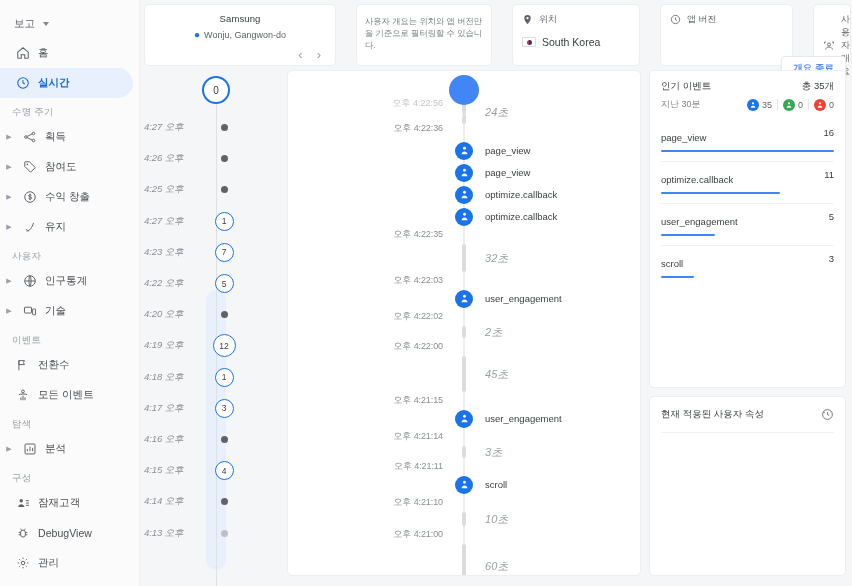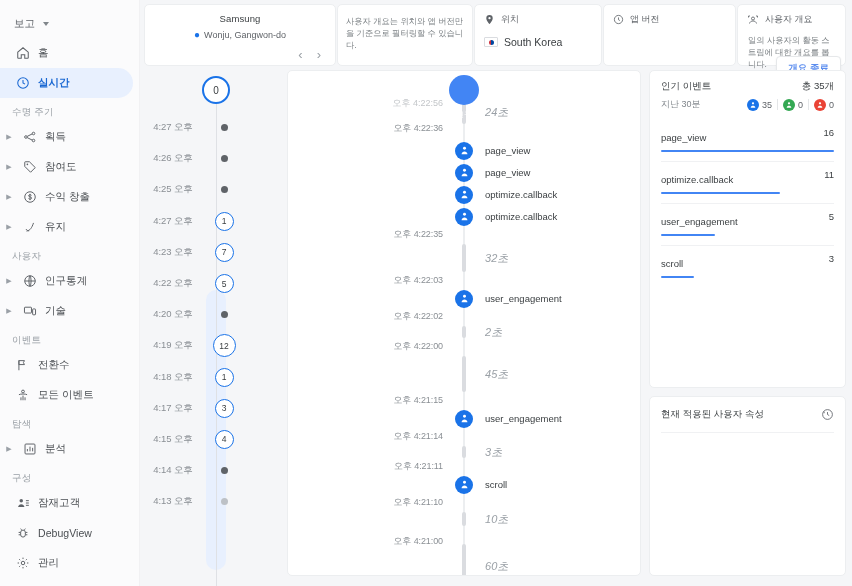--- a/index.html
+++ b/index.html
@@ -62,21 +62,21 @@
   }
 
   
   .main {
     flex: 1; height: 586px; background: #f5f6f8;
     position: relative; overflow: hidden;
   }
 
   
   .cards-row {
-    display: flex; gap: 1px; padding: 4px 6px 6px 4px; height: 70px;
+    display: flex; gap: 20px; padding: 4px 6px 6px 4px; height: 70px;
   }
   .card {
     background: #fff; border: 1px solid #eceef0; border-radius: 5px;
     position: relative; height: 62px;
   }
   .card.user-card { flex: 0 0 192px; }
   .card.desc-card { flex: 0 0 136px; }
   .card.loc-card  { flex: 0 0 128px; }
   .card.ver-card  { flex: 0 0 133px; }
   .card.ov-card   { flex: 1 1 auto; }
@@ -143,22 +143,22 @@
   }
   .tl-line {
     position: absolute; left: 71.5px; top: 34px; width: 1.5px; height: 500px;
     background: #dfe1e5; z-index: 1;
   }
   .tl-rows { position: absolute; top: 42px; left: 0; width: 100%; z-index: 2; }
   .tl-row {
     display: flex; align-items: center; height: 31.2px; position: relative;
   }
   .tl-time {
-    width: 66px; text-align: center; padding-right: 8px;
-    font-size: 9.5px; color: #8a8f94; letter-spacing: -.1px;
+    width: 66px; text-align: left; padding-right: 8px;
+    font-size: 9.5px; color: #8a8f94; letter-spacing: -.1px; font-style: italic;
   }
   .tl-dot-wrap { width: 28px; display: flex; justify-content: center; }
   .tl-dot { width: 7px; height: 7px; border-radius: 50%; background: #5f6368; }
   .tl-dot.faded { background: #bdc1c6; }
   .tl-bub {
     width: 19px; height: 19px; border-radius: 50%;
     background: #fff; border: 1.6px solid #1a73e8;
     display: flex; align-items: center; justify-content: center;
     font-size: 8.5px; color: #3c4043;
   }
@@ -554,20 +554,26 @@
                 <div class="tl-bub">1</div>
               </div>
             </div>
             <div class="tl-row">
               <div class="tl-time">4:17 오후</div>
               <div class="tl-dot-wrap">
                 <div class="tl-bub">3</div>
               </div>
             </div>
             <div class="tl-row">
+              <div class="tl-time">4:16 오후</div>
+              <div class="tl-dot-wrap">
+                <div class="tl-dot"></div>
+              </div>
+            </div>
+            <div class="tl-row">
               <div class="tl-time">4:15 오후</div>
               <div class="tl-dot-wrap">
                 <div class="tl-bub">4</div>
               </div>
             </div>
             <div class="tl-row">
               <div class="tl-time">4:14 오후</div>
               <div class="tl-dot-wrap">
                 <div class="tl-dot"></div>
               </div>
@@ -697,21 +703,21 @@
               <div class="ev-name">scroll</div>
             </div>
             <div class="ev-row" style="position: absolute; left: 0px; width: 100%; top: 396.62px; height: 14px;">
               <div class="ev-time" style="top: 0px;">오후 4:21:10</div>
             </div>
             <div class="ev-row" style="position: absolute; left: 0px; width: 100%; top: 410.62px; height: 18.2px;">
               <div class="ev-seg" style="top: 2px; height: 14.2px;"></div>
               <div class="ev-gap" style="top: 2.1px;">10초</div>
             </div>
             <div class="ev-row" style="position: absolute; left: 0px; width: 100%; top: 428.82px; height: 14px;">
-              <div class="ev-time" style="top: 7px;">오후 4:21:00</div>
+              <div class="ev-time" style="top: 0px;">오후 4:21:00</div>
             </div>
             <div class="ev-row" style="position: absolute; left: 0px; width: 100%; top: 442.82px; height: 49.2px;">
               <div class="ev-seg" style="top: 2px; height: 45.2px;"></div>
               <div class="ev-gap" style="top: 17.6px;">60초</div>
             </div>
           </div>
       </div>
 
       <div class="rail">
 

